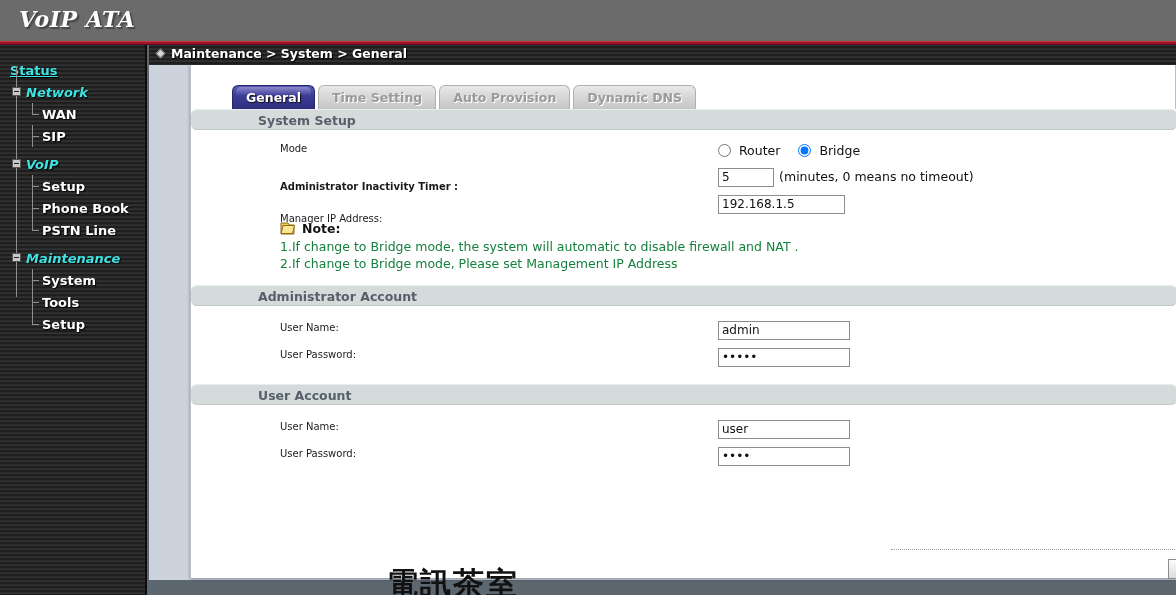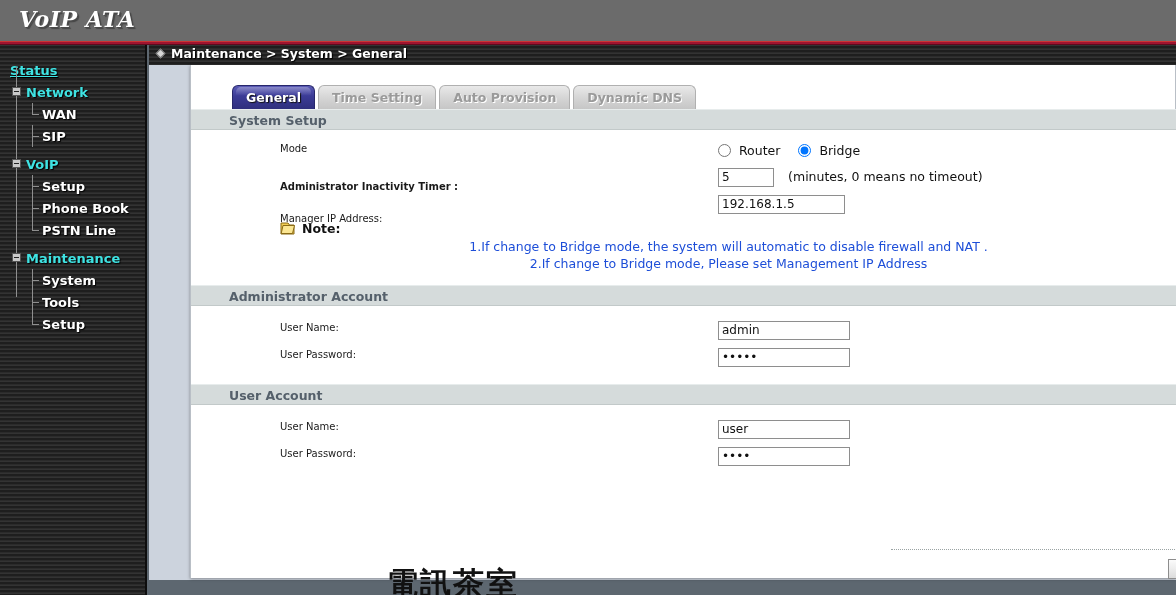--- a/index.html
+++ b/index.html
@@ -60,21 +60,21 @@
     white-space: nowrap;
   }
   .nav-row .lbl {
     font-size: 13px;
     font-weight: bold;
     text-shadow: 1px 1px 1px #000;
   }
   .lvl0 { padding-left: 10px; }
   .lvl0 .lbl { color: #3fe3e3; }
   .lvl0.root .lbl { text-decoration: underline; }
-  .lvl1 { padding-left: 26px; }
+  .lvl1 { padding-left: 26px; font-style: italic; }
   .lvl1 .lbl { color: #3fe3e3; }
   .lvl2 { padding-left: 42px; }
   .lvl2 .lbl { color: #ffffff; }
 
   
   .expander {
     position: absolute; left: 12px; top: 6px;
     width: 9px; height: 9px;
     background: #c9c9c9;
     border: 1px solid #555;
@@ -181,24 +181,25 @@
     position: absolute; left: 0; top: 44px;
     width: 986px; height: 469px;
     background: #fff;
   }
   .section-hdr {
     height: 21px;
     line-height: 21px;
     background: #d5dbdb;
     border-top: 1px solid #e7ecec;
     border-bottom: 1px solid #c2c9c9;
-    padding-left: 38px;
+    padding-left: 67px;
     font-size: 12.5px;
     font-weight: bold;
     color: #55606b;
+    border-radius: 6px;
   }
   .row {
     position: relative;
     height: 23px;
   }
   .lab {
     position: absolute; left: 89px;
     font-size: 10px;
     color: #1a1a1a;
     white-space: nowrap;
@@ -220,37 +221,37 @@
   .in-acct  { width: 132px; }
 
   .radio-wrap { font-size: 12.5px; color: #111; white-space: nowrap; }
   .radio-wrap label { margin-right: 14px; cursor: pointer; }
   input[type="radio"] {
     width: 13px; height: 13px;
     vertical-align: -2px;
     margin: 0 4px 0 0;
     cursor: pointer;
   }
-  .hint { font-size: 12.5px; color: #111; margin-left: 9px; }
+  .hint { font-size: 12.5px; color: #111; }
 
   
   .note-wrap { position: relative; padding-left: 89px; }
   .note-title {
     position: relative;
     font-size: 12.5px; font-weight: bold; color: #111;
     height: 19px; line-height: 19px;
     padding-left: 22px;
   }
   .note-icon {
     position: absolute; left: 0; top: 2px;
     width: 16px; height: 15px;
   }
   .note-line {
-    font-size: 12.5px; color: #1d4ed8;
-    height: 17px; line-height: 17px; text-align: center;
+    font-size: 12.5px; color: #15803d;
+    height: 17px; line-height: 17px;
   }
 
   
   .dotted {
     position: absolute; left: 700px; top: 440px;
     width: 286px; height: 1px;
     border-top: 1px dotted #9aa3a3;
   }
   .btnrow { position: absolute; left: 700px; top: 450px; width: 286px; }
   .btn {

